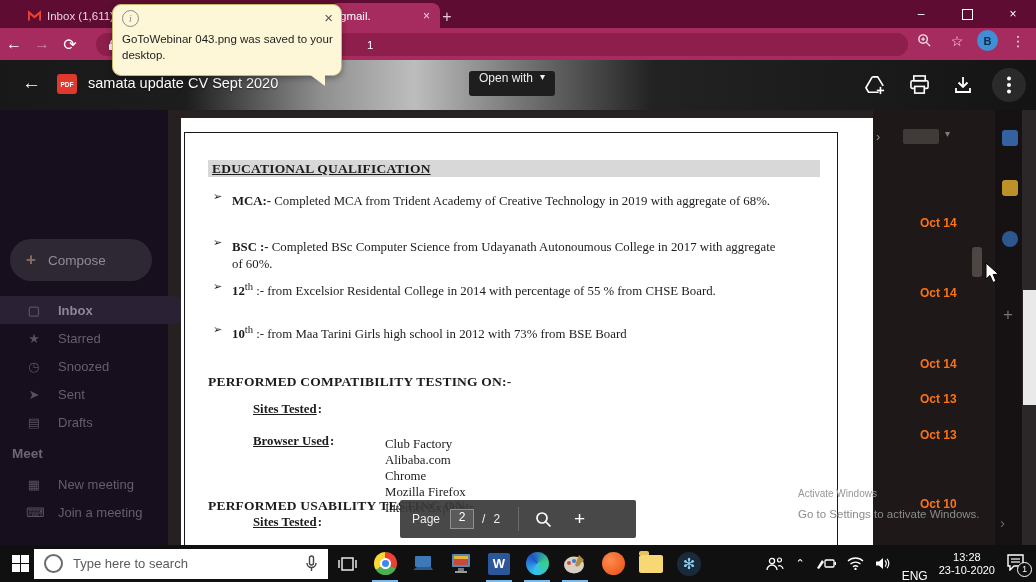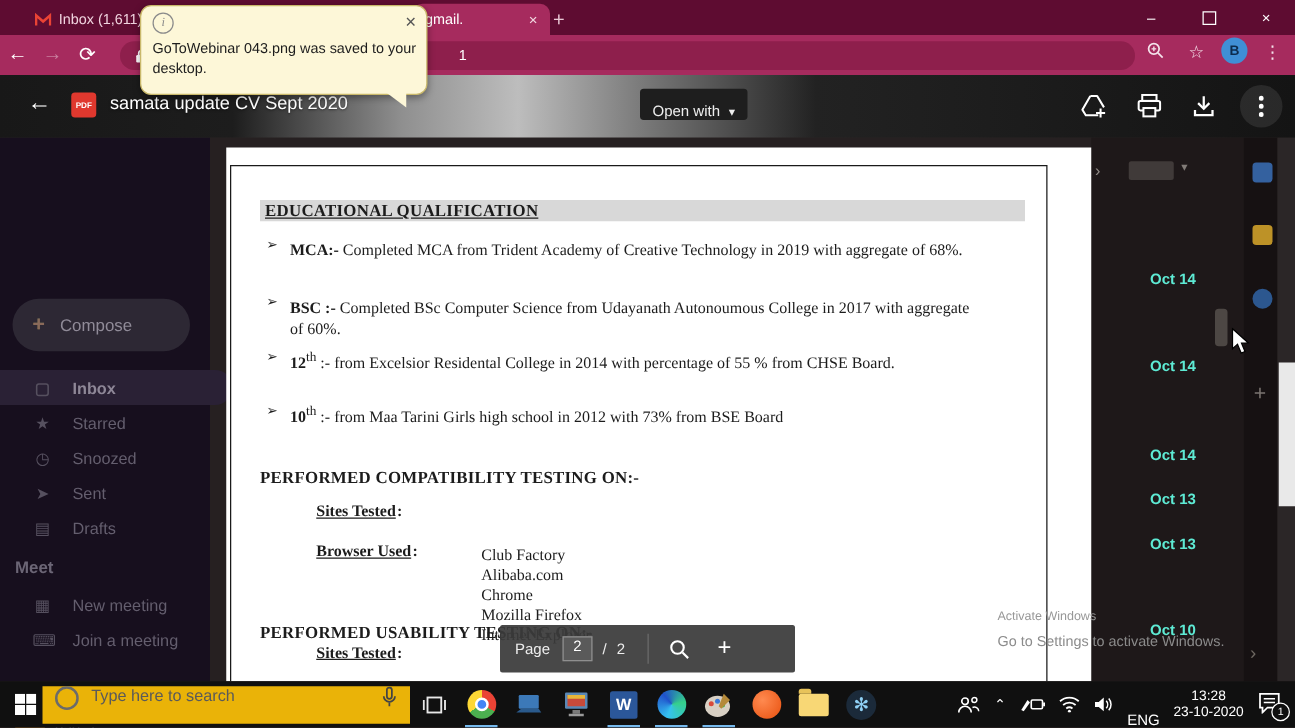--- a/index.html
+++ b/index.html
@@ -36,21 +36,21 @@
   #notif .close{position:absolute;right:8px;top:4px;color:#555;font-size:15px;}
   #notif .msg{position:absolute;left:9px;top:26px;width:212px;color:#1d1d1d;font-size:11.5px;line-height:16px;}
   
   #pdfheader{left:0;top:60px;width:1036px;height:50px;z-index:10;
     background:linear-gradient(90deg,#181818 0%,#1d1d1d 18%,#8f8f8f 31%,#bdbdbd 40%,#777 50%,#222 63%,#141414 100%);}
   #pdf-back{left:22px;top:72px;color:#fff;font-size:19px;}
   #pdf-chip{left:57px;top:74px;width:20px;height:20px;background:#e0382e;border-radius:3px;color:#fff;
             font-size:6.5px;font-weight:bold;display:flex;align-items:center;justify-content:center;}
   #pdf-title{left:88px;top:75px;color:#fff;font-size:14.5px;text-shadow:0 1px 2px rgba(0,0,0,.55);}
   #openwith{left:469px;top:71px;height:25px;padding:0 10px;background:#1e1e1e;border-radius:3px;
-            color:#eee;font-size:12px;display:flex;align-items:flex-end;gap:7px;margin-left:43px;}
+            color:#eee;font-size:12px;display:flex;align-items:flex-start;gap:7px;}
   #pdfheader-icons{position:absolute;left:860px;top:68px;display:flex;align-items:center;gap:14px;}
   .ph-btn{width:30px;height:30px;display:flex;align-items:center;justify-content:center;}
   .ph-btn.circ{background:rgba(255,255,255,.09);border-radius:50%;width:34px;height:34px;}
   
   #sidebar{left:0;top:110px;width:168px;height:435px;background:#170f1e;}
   #compose{left:10px;top:129px;width:126px;height:42px;background:#2d2834;border-radius:21px;
            display:flex;align-items:center;gap:12px;padding-left:16px;color:#908b98;font-size:13.5px;}
   .gplus{font-size:17px;font-weight:bold;background:linear-gradient(45deg,#7a4a3a,#7a6a35,#3a5a40,#3a4a72);
          -webkit-background-clip:text;background-clip:text;color:#8a6a5a;}
   .nav-item{left:0;width:160px;height:28px;display:flex;align-items:center;gap:16px;padding-left:26px;
@@ -62,21 +62,21 @@
   #qsp-av{width:24px;height:24px;border-radius:50%;background:#8a5c22;position:relative;}
   #qsp-av::after{content:"";position:absolute;right:-1px;bottom:-1px;width:8px;height:8px;border-radius:50%;
                  background:#2e7d32;border:1.5px solid #170f1e;}
   
   #main-bg{left:168px;top:110px;width:868px;height:435px;background:#262021;}
   #maillist{left:873px;top:110px;width:122px;height:435px;background:#1e1819;}
   #rail{left:995px;top:110px;width:27px;height:435px;background:#161112;}
   #scrolltrack{left:1022px;top:110px;width:14px;height:435px;background:#2b2627;}
   #scrollthumb{left:1023px;top:290px;width:13px;height:115px;background:#e9e9e9;}
   #inner-thumb{left:972px;top:247px;width:10px;height:30px;background:#4d4744;border-radius:3px;}
-  .maildate{width:52px;text-align:left;color:#5eead4;font-size:12px;font-weight:bold;left:920px;}
+  .maildate{width:52px;text-align:left;color:#f97316;font-size:12px;font-weight:bold;left:920px;}
   #pager-chev{left:876px;top:129px;color:#938d89;font-size:13px;}
   #pager-box{left:903px;top:129px;width:36px;height:15px;background:#403a39;border-radius:2px;}
   #pager-caret{left:945px;top:128px;color:#817b77;font-size:10px;}
   .rail-ic{left:1002px;width:16px;height:16px;border-radius:3px;}
   #page{left:181px;top:118px;width:692px;height:427px;background:#fff;overflow:hidden;
         font-family:"Liberation Serif", serif;color:#1c1c1c;}
   #page-border{left:3px;top:14px;width:652px;height:500px;border:1.5px solid #1a1a1a;}
   .graybar{left:27px;width:612px;height:17px;background:#d8d8d8;}
   .doc-h{font-weight:bold;font-size:13.5px;letter-spacing:.2px;}
   .bullet{left:51px;width:548px;font-size:12.8px;line-height:17px;}
@@ -93,21 +93,21 @@
   #tb-divider{width:1px;height:24px;background:#6b6b6b;margin:0 16px 0 18px;}
   #zoom-plus{font-size:19px;color:#fff;margin-left:22px;}
   
   #aw1{left:798px;top:488px;color:#979797;font-size:10px;z-index:16;}
   #aw2{left:798px;top:508px;color:#8b8b8b;font-size:11.5px;z-index:16;}
   #chev-right{left:1000px;top:514px;color:#6e6862;font-size:15px;}
   #cursor{left:985px;top:262px;z-index:30;}
   
   #taskbar{left:0;top:545px;width:1036px;height:37px;background:#101010;display:flex;align-items:center;z-index:25;}
   #startbtn{width:28px;height:37px;margin-left:6px;display:flex;align-items:center;justify-content:center;}
-  #searchbox{width:284px;height:30px;background:#eab308;display:flex;gap:10px;padding-left:10px;}
+  #searchbox{width:284px;height:30px;background:#ffffff;display:flex;align-items:center;gap:10px;padding-left:10px;}
   #cortana-ring{width:15px;height:15px;border:2px solid #6b6b6b;border-radius:50%;}
   #search-ph{color:#5a5a5a;font-size:13px;flex:1;}
   .tb-app{width:38px;height:37px;display:flex;align-items:center;justify-content:center;position:relative;}
   .tb-app.running::after{content:"";position:absolute;bottom:0;left:6px;right:6px;height:2.5px;background:#76b9ed;}
   #tray{margin-left:auto;display:flex;align-items:center;gap:11px;padding-right:8px;color:#fff;}
   #clockblock{text-align:center;font-size:11px;line-height:13px;color:#fff;}
   #notifcount{position:absolute;right:-4px;bottom:-3px;width:13px;height:13px;border:1px solid #fff;border-radius:50%;
               background:#101010;color:#fff;font-size:8.5px;display:flex;align-items:center;justify-content:center;}
   .wordicon{width:22px;height:22px;background:#2b579a;color:#fff;font-weight:bold;font-size:13px;
             display:flex;align-items:center;justify-content:center;border-radius:2px;}

